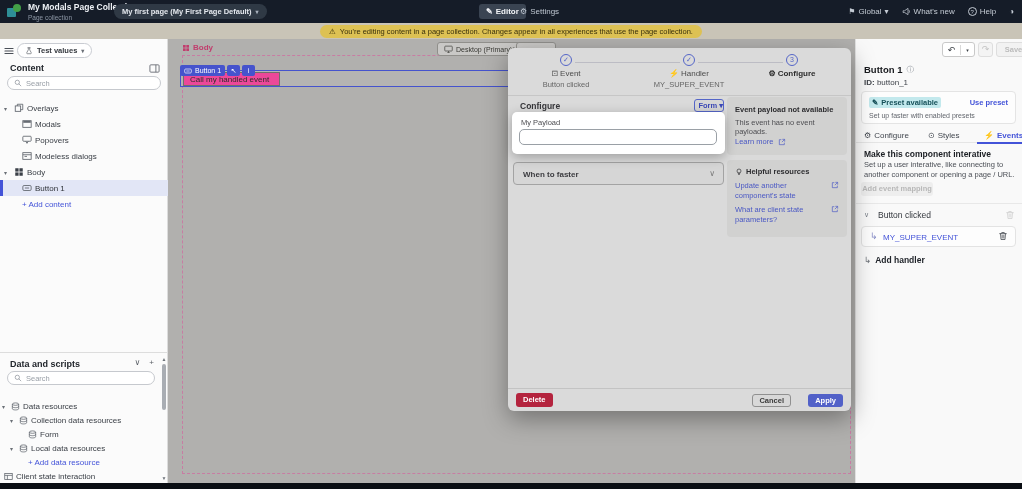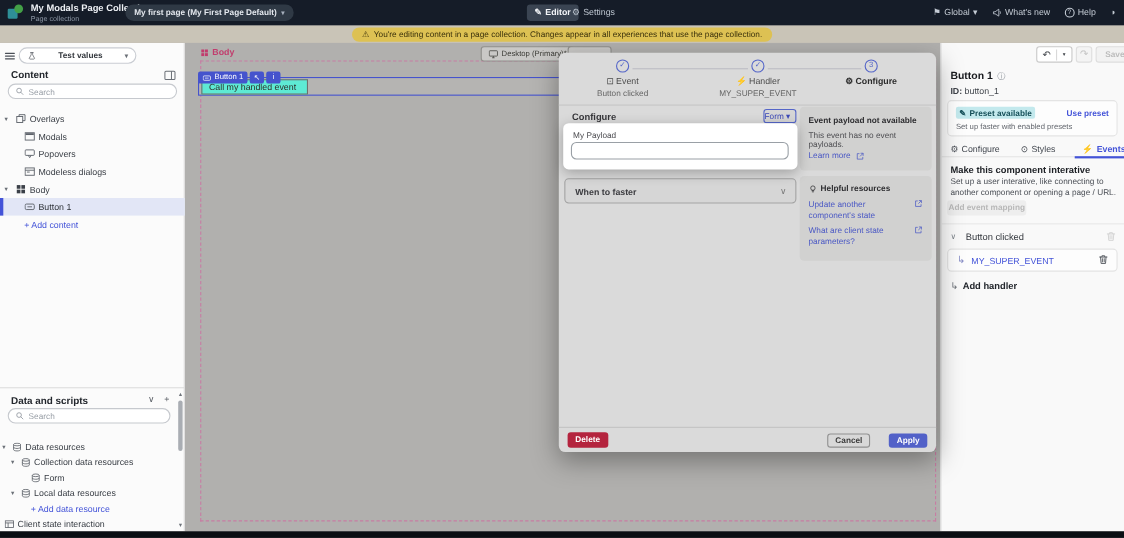--- a/index.html
+++ b/index.html
@@ -22,21 +22,21 @@
   .hd-right .itm{display:flex;align-items:center;gap:3px;cursor:pointer}
   .q-circ{display:inline-flex;width:9px;height:9px;border:1px solid #c4cbd4;border-radius:50%;font-size:6px;align-items:center;justify-content:center}
 
   
   .banner{position:absolute;top:23px;left:0;width:1022px;height:16px;background:#c9c4b7;z-index:55;display:flex;align-items:center;justify-content:center}
   .banner-pill{background:#ddc153;color:#39300b;font-size:7.5px;border-radius:8px;padding:2px 9px;display:flex;align-items:center;gap:4px}
 
   
   .left-sb{position:absolute;left:0;top:39px;width:168px;height:444px;background:#fbfbfb;border-right:1px solid #dcdcdc;z-index:20}
   .menu-ic{position:absolute;left:4px;top:7px;color:#4a4f57}
-  .env-pill{position:absolute;left:17px;top:4px;height:15px;border:1px solid #c9ccd2;background:#fff;border-radius:8px;padding:0 7px;display:flex;align-items:center;gap:20px;font-size:7.5px;font-weight:bold;color:#33373d;cursor:pointer}
+  .env-pill{position:absolute;left:17px;top:4px;height:15px;border:1px solid #c9ccd2;background:#fff;border-radius:8px;padding:0 7px;display:flex;align-items:center;gap:4px;font-size:7.5px;font-weight:bold;color:#33373d;cursor:pointer}
   .env-pill .car{font-size:6px;color:#6b7077}
   .panel-head{position:absolute;left:10px;top:24px;font-size:9px;font-weight:bold;color:#23272d}
   .panel-ic{position:absolute;right:7px;top:24px;color:#6a6f76}
   .search-box{position:absolute;left:7px;height:14px;border:1px solid #c6c9ce;background:#fff;border-radius:8px;display:flex;align-items:center;gap:4px;padding:0 6px;width:154px}
   .search-box input{border:none;outline:none;font-size:7.5px;width:120px;font-family:"Liberation Sans",sans-serif;color:#3a3f46;background:transparent}
   .search-box input::placeholder{color:#9aa0a8}
   .tree{position:absolute;left:0;width:168px}
   .trow{position:relative;height:16px;display:flex;align-items:center;font-size:8px;color:#383d44;cursor:pointer}
   .trow .car{position:absolute;font-size:6px;color:#6b7077}
   .trow .lic{position:absolute;color:#5c6169}
@@ -55,21 +55,21 @@
   
   .canvas{position:absolute;left:168px;top:39px;width:687px;height:444px;background:#b1b0ae;z-index:5}
   .dash-rect{position:absolute;left:14px;top:16px;right:4px;bottom:9px;border:1px dashed #c87ca3}
   .body-lbl{position:absolute;left:14px;top:4px;display:flex;align-items:center;gap:3px;color:#c13d6d;font-size:8px;font-weight:bold}
   .vp-tab{position:absolute;top:3px;height:14px;background:#c9c8c6;border:1px solid #908f8b;border-radius:3px;display:flex;align-items:center;gap:3px;padding:0 6px;font-size:7px;color:#393934}
   .vp-tab2{left:348px;width:40px}
   .chips{position:absolute;left:12px;top:26px;display:flex;gap:2px;z-index:6}
   .chip{background:#4553cd;color:#fff;border-radius:2px;height:11px;display:flex;align-items:center;gap:3px;padding:0 4px;font-size:7px;cursor:pointer}
   .chip.sq{width:13px;justify-content:center;padding:0}
   .sel-row{position:absolute;left:12px;top:31px;width:836px;max-width:668px;height:17px;border:1.5px solid #4553cd;background:#b5b4b2}
-  .cmp-btn{position:absolute;left:15px;top:33px;width:97px;height:14px;border:1px solid #6f6f6b;background:#5eead4;color:#2e2e2a;font-size:8px;display:flex;align-items:center;padding-left:6px;cursor:pointer}
+  .cmp-btn{position:absolute;left:15px;top:33px;width:97px;height:14px;border:1px solid #6f6f6b;background:#ec4899;color:#2e2e2a;font-size:8px;display:flex;align-items:center;padding-left:6px;cursor:pointer}
 
   
   .right-sb{position:absolute;left:855px;top:39px;width:167px;height:444px;background:#f9f9f9;border-left:1px solid #e1e1e1;z-index:20}
   .undo-grp{position:absolute;left:86px;top:3px;width:33px;height:15px;background:#fff;border:1px solid #c9c9c9;border-radius:3px;display:flex;align-items:center;cursor:pointer}
   .undo-grp .u{width:18px;text-align:center;font-size:9px;color:#3c4046;border-right:1px solid #d9d9d9}
   .undo-grp .c{flex:1;text-align:center;font-size:5px;color:#3c4046}
   .redo-btn{position:absolute;left:122px;top:3px;width:15px;height:15px;background:#f4f4f4;border:1px solid #dedede;border-radius:3px;font-size:9px;color:#c3c3c3;text-align:center;line-height:13px}
   .save-btn{position:absolute;left:140px;top:3px;width:35px;height:15px;background:#f2f2f2;border:1px solid #dedede;border-radius:3px;font-size:7.5px;font-weight:bold;color:#bcbcbc;text-align:center;line-height:13px}
   .insp-title{position:absolute;left:8px;top:25px;font-size:9.5px;font-weight:bold;color:#17191d;display:flex;gap:4px;align-items:center}
   .insp-title .info{font-size:7.5px;color:#8a9098;font-weight:normal}
@@ -102,21 +102,21 @@
   .step{position:absolute;top:6px;width:90px;text-align:center}
   .s1{left:13px}.s2{left:136px}.s3{left:239px}
   .step .circ{width:12px;height:12px;border:1.5px solid #5566c8;border-radius:50%;margin:0 auto;font-size:7px;color:#5566c8;line-height:9px;text-align:center;background:transparent}
   .step .lb{margin-top:3px;font-size:8px;color:#4c4c4c;display:flex;justify-content:center;gap:2px;align-items:center}
   .step .lb.bold{font-weight:bold;color:#2c2c2c}
   .step .sb{margin-top:2px;font-size:7.5px;color:#666}
   .conn{position:absolute;top:14px;height:1px;background:#bcbcc4}
   .c1{left:67px;width:105px}.c2{left:190px;width:85px}
   .m-div{position:absolute;left:0;top:47px;width:343px;height:1px;background:#c6c6c6}
   .cfg-lbl{position:absolute;left:12px;top:53px;font-size:8.5px;font-weight:bold;color:#36363a}
-  .form-btn{position:absolute;left:186px;top:51px;width:30px;height:13px;border:1px solid #5566c8;border-radius:3px;background:#d6d6d6;color:#3c49b8;font-size:7.5px;font-weight:normal;text-align:left;line-height:11px;cursor:pointer}
+  .form-btn{position:absolute;left:186px;top:51px;width:30px;height:13px;border:1px solid #5566c8;border-radius:3px;background:#d6d6d6;color:#3c49b8;font-size:7.5px;font-weight:bold;text-align:right;line-height:11px;cursor:pointer}
   .spot-card{position:absolute;left:4px;top:64px;width:213px;height:42px;background:#fff;border-radius:5px;box-shadow:0 3px 12px rgba(0,0,0,.28);z-index:45}
   .spot-card .lb{position:absolute;left:9px;top:6px;font-size:7.5px;color:#4c4c50}
   .spot-card input{position:absolute;left:7px;top:17px;width:198px;height:16px;border:1px solid #9aa0a6;border-radius:5px;outline:none;font-size:8px;padding:0 5px;font-family:"Liberation Sans",sans-serif}
   .trigger{position:absolute;left:5px;top:114px;width:211px;height:23px;border:1px solid #a3a3a3;border-radius:4px;background:#d6d6d6;cursor:pointer}
   .trigger .lb{position:absolute;left:9px;top:7px;font-size:8px;font-weight:bold;color:#3c3c40}
   .trigger .ch{position:absolute;right:8px;top:6px;font-size:8px;color:#7a7a7a}
   .m-card{position:absolute;left:219px;width:120px;background:#d1d1d0;border-radius:4px}
   .mc1{top:49px;height:58px}
   .mc2{top:112px;height:77px}
   .mc1 .ti{position:absolute;left:8px;top:8px;font-size:7.5px;font-weight:bold;color:#2d2d30}

